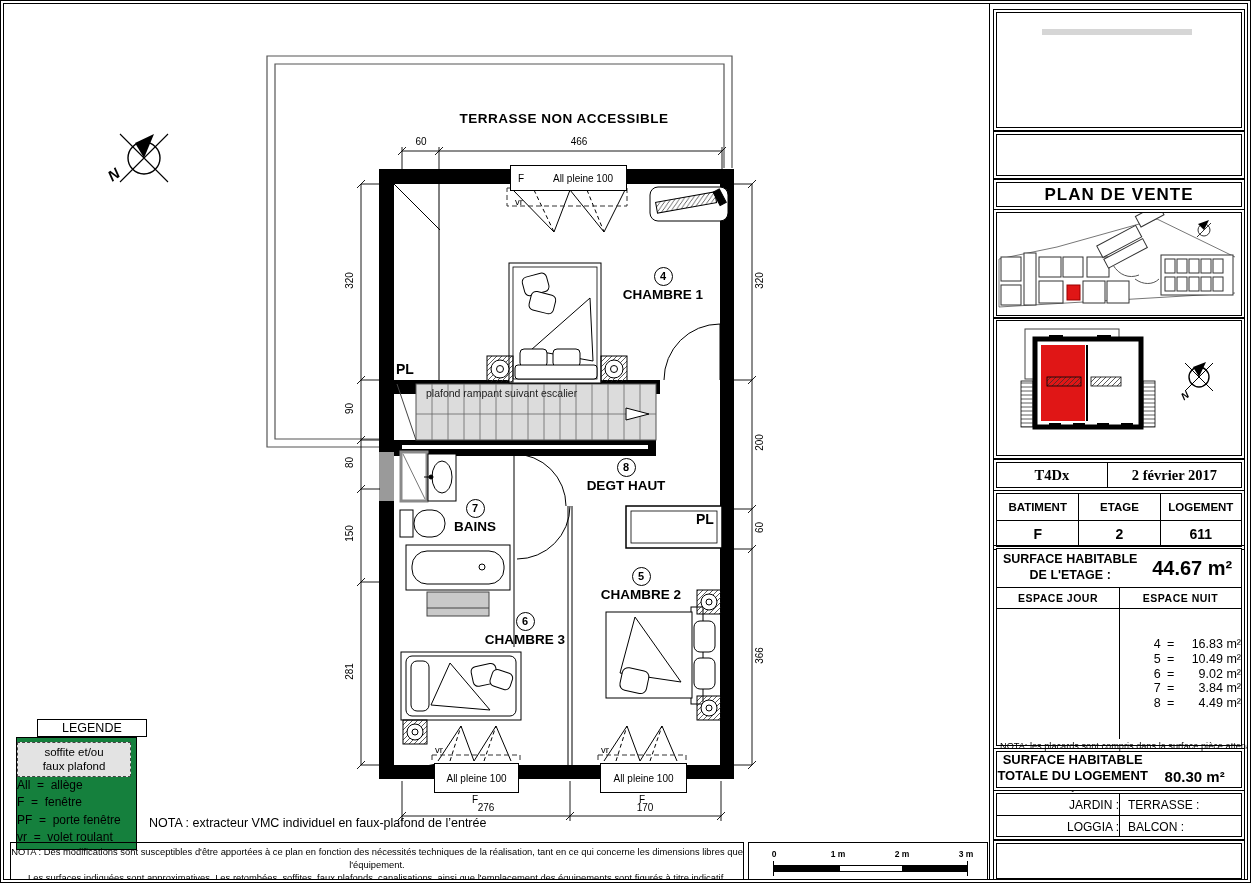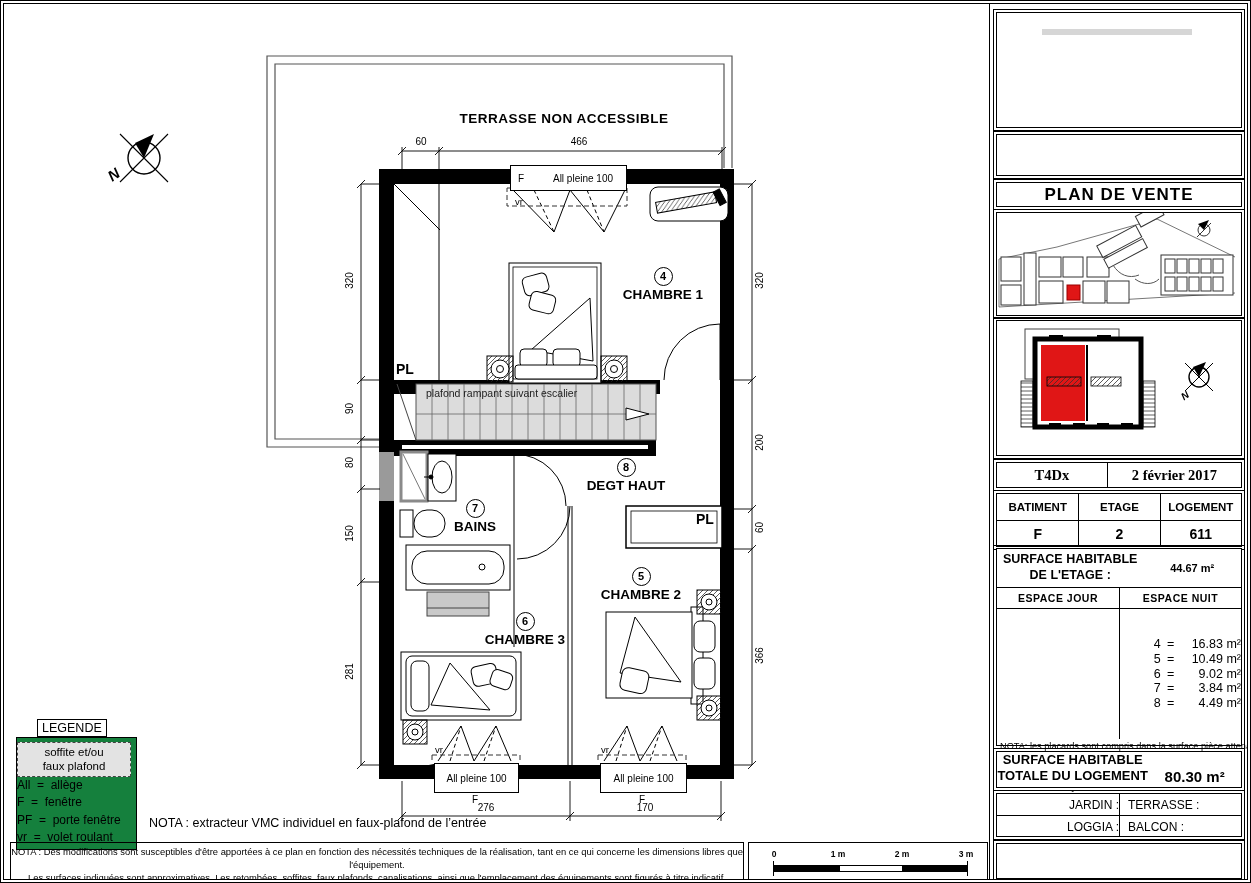--- a/index.html
+++ b/index.html
@@ -18,39 +18,39 @@
   .vdim{transform:rotate(-90deg);width:30px;}
   .stairnote{position:absolute;font-size:10.5px;color:#222;}
   .winbox{position:absolute;background:#fff;border:1px solid #000;display:flex;align-items:center;font-size:10px;}
   .winbox .wf{padding-left:7px;width:28px;}
   .winbox .wa{flex:1;text-align:center;padding-right:6px;}
   .winbox2{position:absolute;background:#fff;border:1px solid #000;display:flex;align-items:center;justify-content:center;font-size:10px;}
   .flab{position:absolute;font-size:10px;text-align:center;width:20px;}
   .vrlab{position:absolute;font-size:9.5px;}
   .northlab{position:absolute;font-weight:bold;font-style:italic;font-size:15px;transform:rotate(-35deg);}
   
-  .legtitle{position:absolute;border:1.5px solid #000;font-size:12.5px;text-align:center;background:#fff;padding:1px 4px;}
+  .legtitle{position:absolute;border:1.5px solid #000;font-size:12.5px;text-align:center;background:#fff;padding:1px 24px;}
   .legbox{position:absolute;border:1.5px solid #000;background:#15803d;padding:4px 5px 3px 0;}
   .legswatch{border:1.5px dashed #444;background:#e3e3e3;text-align:center;font-size:11.5px;padding:2px 4px;line-height:1.25;}
   .legline{font-size:12px;line-height:1.45;white-space:pre;}
   .plannota{position:absolute;font-size:12.5px;}
   
   .pbox{position:absolute;border:1px solid #000;outline:1px solid #000;outline-offset:2px;background:#fff;box-sizing:border-box;}
   .ptitle{display:flex;align-items:center;justify-content:center;font-weight:bold;font-size:17px;letter-spacing:1px;}
   .prow2{display:grid;grid-template-columns:45% 55%;height:100%;font-family:Liberation Serif, serif;}
   .prow2 .cell{display:flex;align-items:center;justify-content:center;font-weight:bold;font-size:14.5px;}
   .prow2 .cell+.cell{border-left:1px solid #000;}
   .grid3{display:grid;grid-template-columns:1fr 1fr 1fr;grid-template-rows:1fr 1fr;height:100%;}
   .grid3 div{display:flex;align-items:center;justify-content:center;border-left:1px solid #000;border-top:1px solid #000;font-size:11.5px;font-weight:bold;}
   .grid3 div:nth-child(-n+3){border-top:none;}
   .grid3 div:nth-child(3n+1){border-left:none;}
   .grid3 .val{font-size:14px;}
   .surfrow{display:grid;grid-template-columns:60% 40%;height:38px;align-items:center;}
   .surfrow .slab{text-align:center;font-weight:bold;font-size:12.5px;line-height:1.25;}
-  .surfrow .sval{text-align:center;font-weight:bold;font-size:11px;}
+  .surfrow .sval{text-align:center;font-weight:bold;font-size:20px;}
   .esprow{display:grid;grid-template-columns:50% 50%;border-top:1px solid #000;border-bottom:1px solid #000;}
   .esprow div{text-align:center;font-size:10.5px;font-weight:bold;padding:4px 0;letter-spacing:.5px;}
   .esprow div+div{border-left:1px solid #000;}
   .listwrap{display:grid;grid-template-columns:50% 50%;height:130px;}
   .listwrap .rightlist{border-left:1px solid #000;padding-top:28px;padding-left:26px;}
   .arow{display:flex;font-size:12.5px;line-height:1.18;}
   .arow .an{width:16px;text-align:right;}
   .arow .ae{width:22px;text-align:center;}
   .arow .av{width:66px;text-align:right;}
   .areanota{font-size:9.2px;padding:2px 2px 0 3px;white-space:nowrap;}

